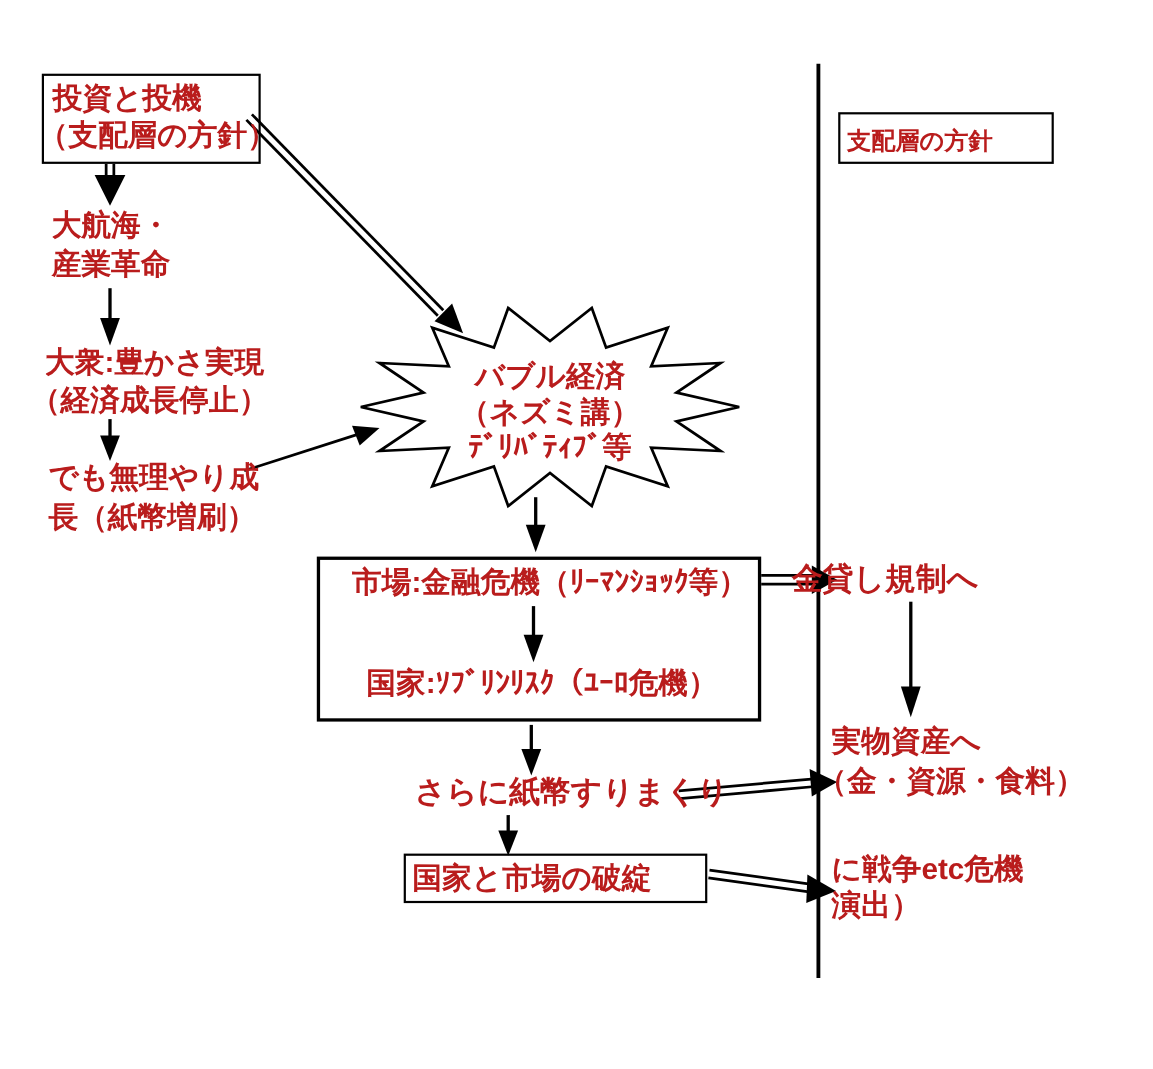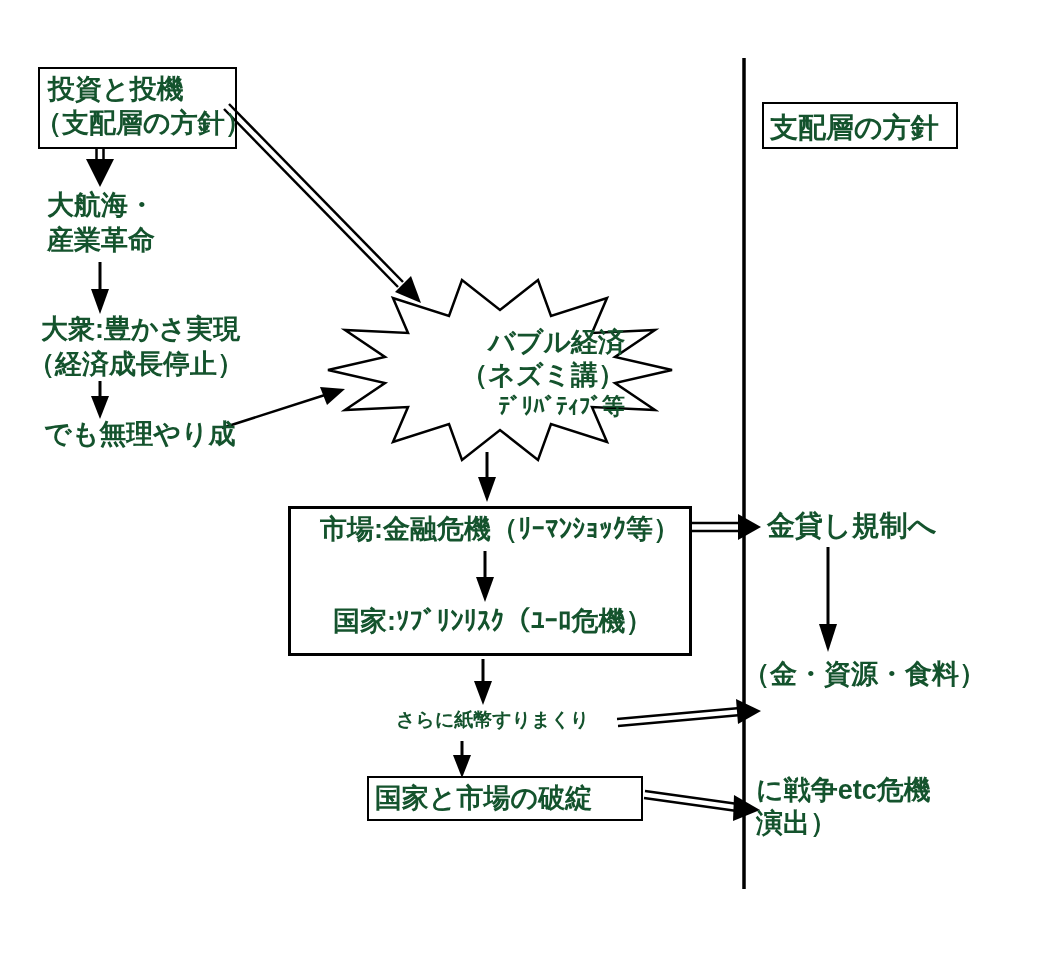--- a/index.html
+++ b/index.html
@@ -3,21 +3,21 @@
 <meta charset="utf-8">
 <style>
   html, body { margin: 0; padding: 0; background: #ffffff; }
   .canvas {
     position: relative;
     width: 1048px;
     height: 972px;
     background: #ffffff;
     font-family: "Liberation Sans", "DejaVu Sans", sans-serif;
     font-weight: bold;
-    color: #14532d;
+    color: #b91c1c;
     overflow: hidden;
   }
   svg.overlay {
     position: absolute;
     left: 0; top: 0;
     width: 1048px; height: 972px;
   }
   .t {
     position: absolute;
     white-space: nowrap;
@@ -35,28 +35,28 @@
   }
   .box-invest   { left: 38px;  top: 67px;  width: 199px; height: 82px;  border-width: 2px; }
   .box-policy   { left: 762px; top: 102px; width: 196px; height: 47px;  border-width: 2px; }
   .box-crisis   { left: 288px; top: 506px; width: 404px; height: 150px; border-width: 3px; }
   .box-collapse { left: 367px; top: 776px; width: 276px; height: 45px;  border-width: 2px; }
 
   .txt-invest   { left: 48px;  top: 72px;  line-height: 34px; }
   .txt-voyage   { left: 47px;  top: 188px; text-align: right; }
   .txt-masses   { left: 41px;  top: 312px; }
   .txt-forced   { left: 44px;  top: 416px; line-height: 36px; }
-  .txt-bubble   { left: 375px; top: 326px; width: 250px; text-align: right; line-height: 33px; }
-  .txt-bubble .small { font-size: 23px; line-height: 28px; }
-  .txt-policy   { left: 770px; top: 110px; font-size: 28px; }
+  .txt-bubble   { left: 375px; top: 326px; width: 250px; text-align: center; line-height: 33px; }
+  .txt-bubble .small { font-size: 27px; line-height: 28px; }
+  .txt-policy   { left: 770px; top: 110px; font-size: 22px; }
   .txt-market   { left: 320px; top: 512px; }
   .txt-state    { left: 333px; top: 604px; }
-  .txt-print    { left: 396px; top: 702px; font-size: 19px; }
+  .txt-print    { left: 377px; top: 702px; font-size: 28px; }
   .txt-collapse { left: 367px; top: 781px; width: 233px; text-align: center; }
-  .txt-regulation { left: 767px; top: 508px; font-size: 28px; }
+  .txt-regulation { left: 720px; top: 508px; font-size: 28px; }
   .txt-assets   { left: 756px; top: 656px; line-height: 36px; }
   .txt-control  { left: 756px; top: 774px; line-height: 33px; }
 </style>
 </head>
 <body>
 
 <div class="canvas">
 
   <svg class="overlay" viewBox="0 0 1048 972">
 
@@ -150,40 +150,42 @@
     <span class="ln">産業革命</span>
   </div>
 
   <div class="t txt-masses">
     <span class="ln">大衆:豊かさ実現</span>
     <span class="pl">（経済成長停止）</span>
   </div>
 
   <div class="t txt-forced">
     <span class="ln">でも無理やり成</span>
+    <span class="ln">長（紙幣増刷）</span>
   </div>
 
   <div class="t txt-bubble">
     <span class="ln">バブル経済</span>
     <span class="ln">（ネズミ講）</span>
     <span class="ln small">ﾃﾞﾘﾊﾞﾃｨﾌﾞ等</span>
   </div>
 
   <div class="t txt-policy">支配層の方針</div>
 
   <div class="t txt-market">市場:金融危機（ﾘｰﾏﾝｼｮｯｸ等）</div>
   <div class="t txt-state">国家:ｿﾌﾞﾘﾝﾘｽｸ（ﾕｰﾛ危機）</div>
 
   <div class="t txt-print">さらに紙幣すりまくり</div>
 
   <div class="t txt-collapse">国家と市場の破綻</div>
 
   <div class="t txt-regulation">金貸し規制へ</div>
 
   <div class="t txt-assets">
+    <span class="ln">実物資産へ</span>
     <span class="pl">（金・資源・食料）</span>
   </div>
 
   <div class="t txt-control">
     <span class="ln">に戦争etc危機</span>
     <span class="ln">演出）</span>
   </div>
 
 </div>
 

